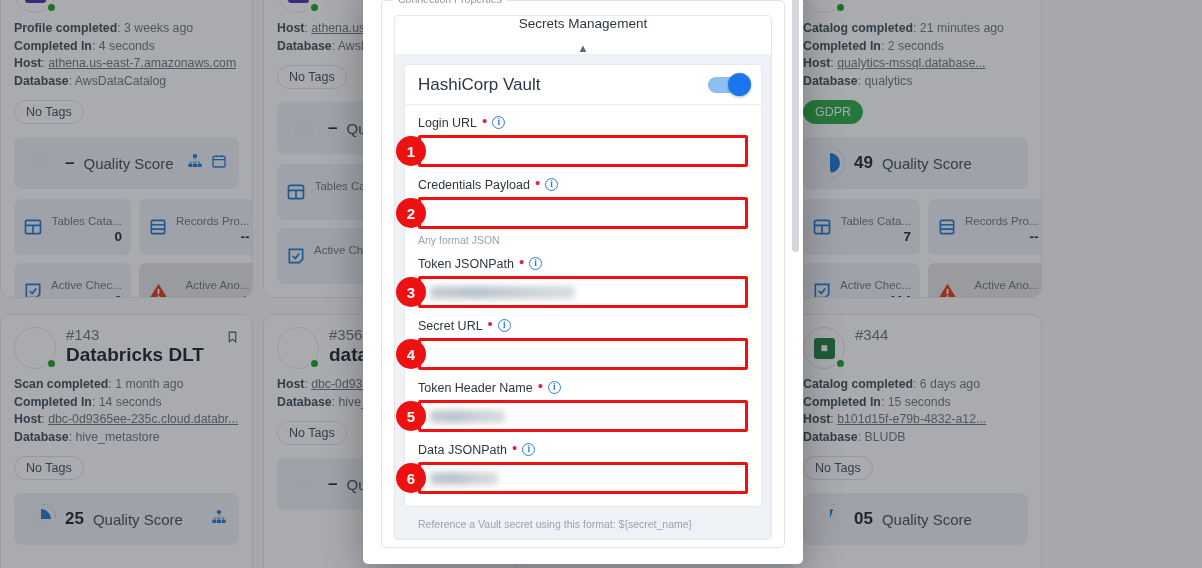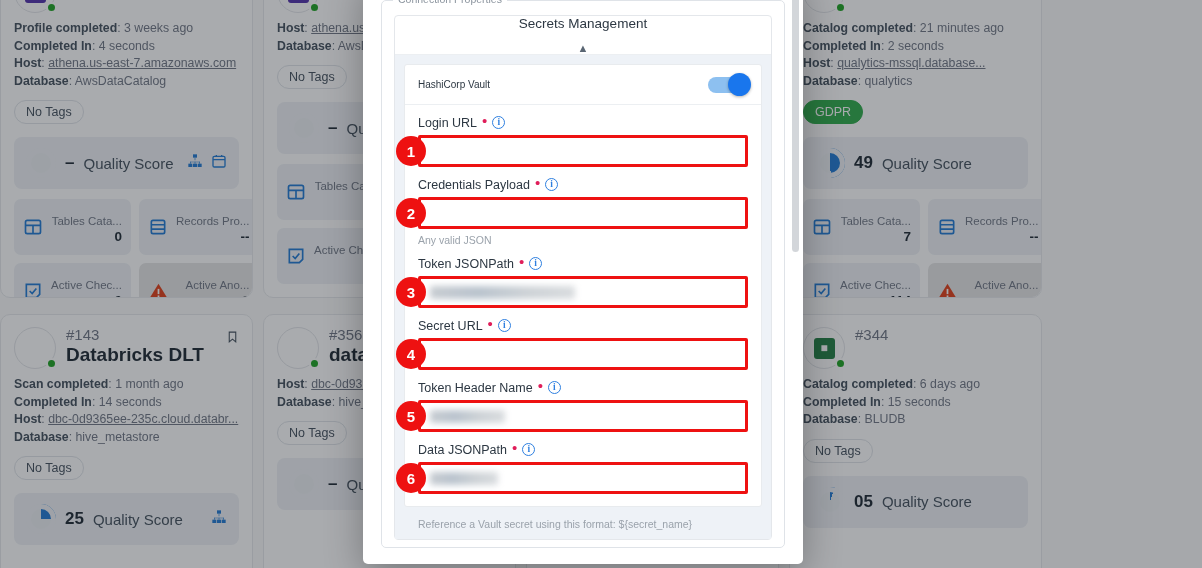--- a/index.html
+++ b/index.html
@@ -144,21 +144,21 @@
 
   .acc-body { background: #eef2f7; padding: 9px; }
   .inner-card {
     background: #fff; border: 1px solid #e8ebee; border-radius: 3px;
     padding: 0 0 12px 0;
   }
   .toggle-row {
     height: 40px; display: flex; align-items: center;
     padding: 0 13px; border-bottom: 1px solid #eceff2;
   }
-  .toggle-label { font-size: 10px; color: #2c3742; flex: 1 1 auto; }
+  .toggle-label { font-size: 17px; color: #2c3742; flex: 1 1 auto; }
   .switch {
     width: 40px; height: 16px; border-radius: 8px;
     background: #8dc0f0; position: relative;
   }
   .knob {
     position: absolute; right: -3px; top: -4px;
     width: 23px; height: 23px; border-radius: 50%;
     background: #1976ed; box-shadow: 0 1px 3px rgba(0,0,0,.3);
   }
 
@@ -557,20 +557,21 @@
                 <span class="sq" style="background:#1a7a3c;color:#fff;font-size:12px;text-align:center;line-height:21px;">■</span>
               </span>
               <span class="status-dot"></span>
             </span>
             <span class="head-text">
               <div class="card-id">#344</div>
             </span>
           </div><div class="meta">
             <div class="meta-row"><b>Catalog completed</b>: <span class="">6 days ago</span></div>
             <div class="meta-row"><b>Completed In</b>: <span class="">15 seconds</span></div>
+            <div class="meta-row"><b>Host</b>: <span class="meta-link">b101d15f-e79b-4832-a12...</span></div>
             <div class="meta-row"><b>Database</b>: <span class="">BLUDB</span></div>
           </div><span class="tag ">No Tags</span><div class="qs-bar">
             <span class="donut" style="background: conic-gradient(#1976d2 0 5%, #eceff2 5% 100%); box-shadow: inset 0 0 0 5px #eef1f5;"></span>
             <span class="qs-num">05</span>
             <span class="qs-label">Quality Score</span>
             <span class="qs-icons"></span>
           </div></div>
         <div class="card" style="visibility: hidden;"></div>
       </div>
   </div>
@@ -617,21 +618,21 @@
                       <span>Credentials Payload</span>
                       <span class="req-dot">•</span>
                       <span class="info-icon">i</span>
                     </div>
                     <div class="input-wrap">
                       <span class="badge">2</span>
                       <div class="tf">
                         <span></span>
                       </div>
                     </div>
-                    <div class="helper">Any valid JSON</div>
+                    <div class="helper">Any format JSON</div>
                   </div>
                   <div class="field">
                     <div class="field-label">
                       <span>Token JSONPath</span>
                       <span class="req-dot">•</span>
                       <span class="info-icon">i</span>
                     </div>
                     <div class="input-wrap">
                       <span class="badge">3</span>
                       <div class="tf">

